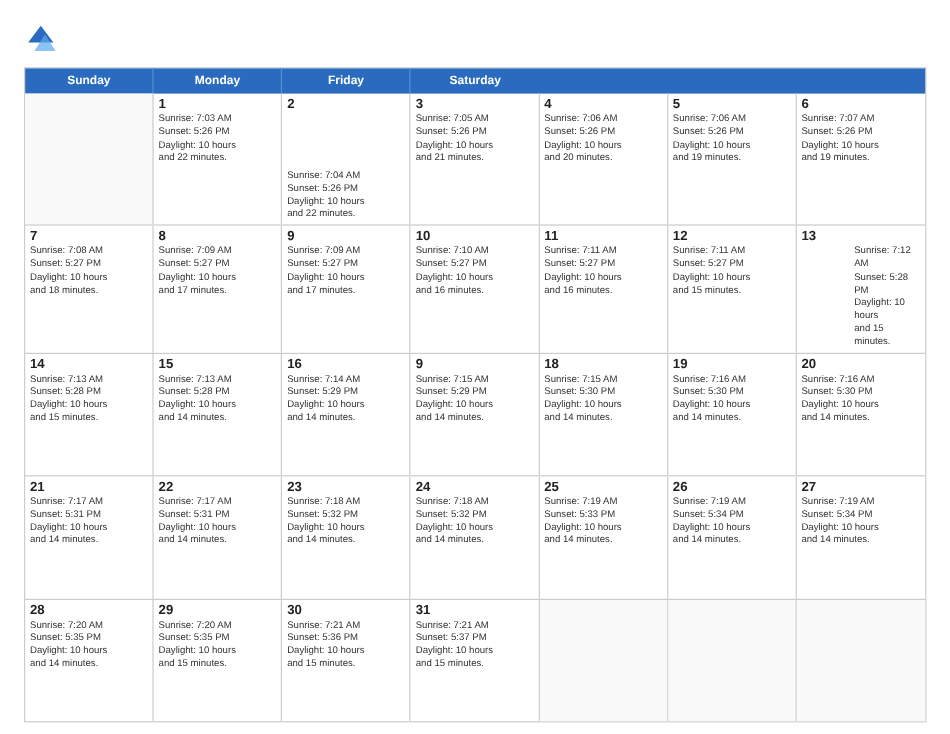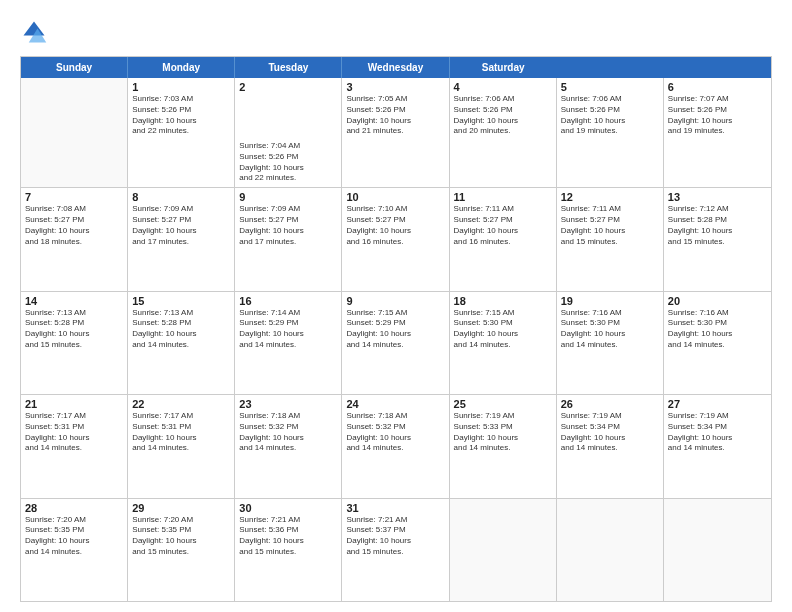--- a/index.html
+++ b/index.html
@@ -132,22 +132,21 @@
     <div class="title-block">
       <div class="title-month"></div>
       <div class="title-location"></div>
     </div>
   </div>
 
   <div class="calendar">
     <div class="cal-header">
     <div class="cal-header-cell">Sunday</div>
         <div class="cal-header-cell">Monday</div>
-        <div class="cal-header-cell">Tuesday</div>
-        <div class="cal-header-cell">Wednesday</div>
+        <div class="cal-header-cell">Friday</div>
         <div class="cal-header-cell">Saturday</div>
       </div>
     <div class="cal-body">
     <div class="cal-row">
           <div class="cal-cell empty"></div>
           <div class="cal-cell">
             <span class="day-num">1</span>
             <div class="cell-info" style="white-space: pre-line;">Sunrise: 7:03 AM
 Sunset: 5:26 PM
 Daylight: 10 hours
@@ -227,21 +226,21 @@
           </div>
           <div class="cal-cell">
             <span class="day-num">12</span>
             <div class="cell-info" style="white-space: pre-line;">Sunrise: 7:11 AM
 Sunset: 5:27 PM
 Daylight: 10 hours
 and 15 minutes.</div>
           </div>
           <div class="cal-cell">
             <span class="day-num">13</span>
-            <div class="cell-info" style="white-space: pre-line;">Sunrise: 7:12 AM
+            <div class="cell-info" style="white-space: pre-line; margin-left: 44px;">Sunrise: 7:12 AM
 Sunset: 5:28 PM
 Daylight: 10 hours
 and 15 minutes.</div>
           </div>
         </div>
         <div class="cal-row">
           <div class="cal-cell">
             <span class="day-num">14</span>
             <div class="cell-info" style="white-space: pre-line;">Sunrise: 7:13 AM
 Sunset: 5:28 PM

